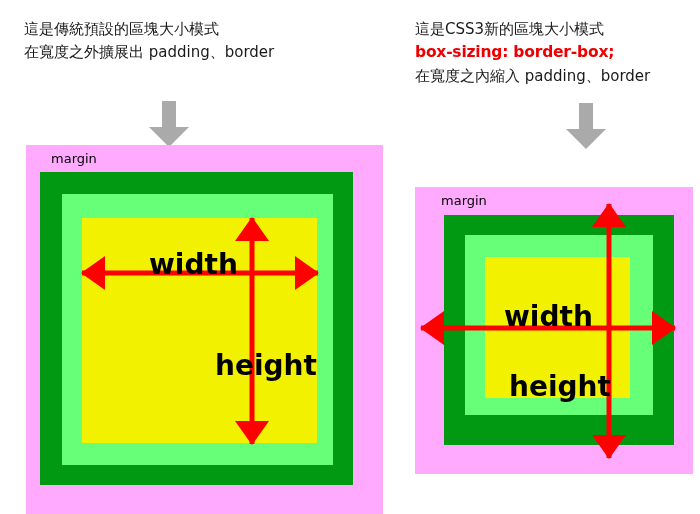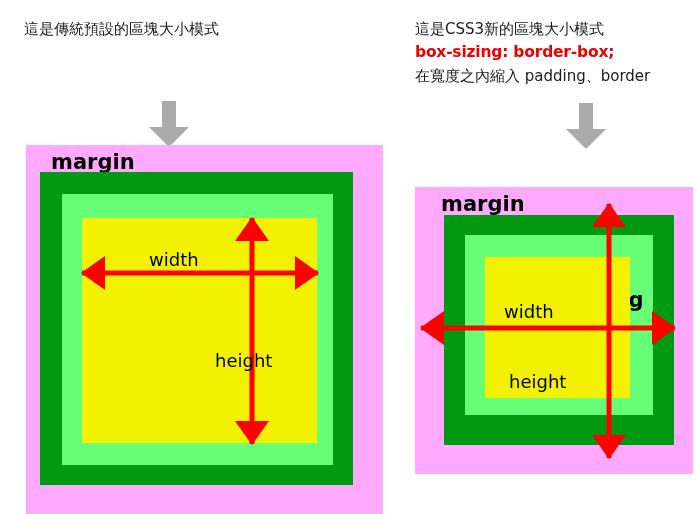--- a/index.html
+++ b/index.html
@@ -52,22 +52,22 @@
 
   
   .bx{position:absolute;box-sizing:border-box;}
   .bx-margin{background:#ffaaff;}
   .bx-border{background:#009911;}
   .bx-padding{background:#66ff77;}
   .bx-content{background:#f2f200;}
 
   .bx-label{
     position:absolute;
-    font-weight:bold;
-    font-size:21px;
+    font-weight:normal;
+    font-size:13px;
     color:#000000;
     white-space:nowrap;
     line-height:1;
   }
 
   
   #m-left{left:15px;top:145px;width:357px;height:369px;}
   #b-left{left:14px;top:27px;width:313px;height:313px;}
   #p-left{left:22px;top:22px;width:271px;height:271px;}
   #c-left{left:20px;top:24px;width:235px;height:225px;}
@@ -93,22 +93,22 @@
   .arrow-h .tip-r{right:-1px;border-left:24px solid #ff0000;}
 
   .arrow-v .line{position:absolute;top:0;left:50%;transform:translateX(-50%);width:5px;background:#ff0000;height:100%;}
   .arrow-v .tip-t,.arrow-v .tip-b{position:absolute;left:50%;transform:translateX(-50%);width:0;height:0;
       border-left:17px solid transparent;border-right:17px solid transparent;}
   .arrow-v .tip-t{top:-1px;border-bottom:24px solid #ff0000;}
   .arrow-v .tip-b{bottom:-1px;border-top:24px solid #ff0000;}
 
   .dim-label{
     position:absolute;
-    font-weight:normal;
-    font-size:18px;
+    font-weight:bold;
+    font-size:28px;
     color:#000000;
     white-space:nowrap;
     line-height:1;
   }
 
   
   #ah-left{left:71px;top:255px;width:236px;height:36px;}
   #av-left{left:223px;top:218px;width:36px;height:226px;}
   #dim-w-left{left:138px;top:251px;}
   #dim-h-left{left:204px;top:352px;}
@@ -119,20 +119,21 @@
   #dim-w-right{left:504px;top:303px;}
   #dim-h-right{left:509px;top:373px;}
 </style>
 </head>
 <body>
 
 <div class="panel panel-left">
 
   <div class="caption cap-left">
     <div class="cap-line">這是傳統預設的區塊大小模式</div>
+    <div class="cap-line mono-tail">在寬度之外擴展出  padding、border</div>
   </div>
 
   <div class="gray-arrow ga-left">
     <div class="shaft"></div>
     <div class="head"></div>
   </div>
 
   <div class="bx bx-margin" id="m-left">
     <div class="bx-label" id="lbl-m-left">margin</div>
 

